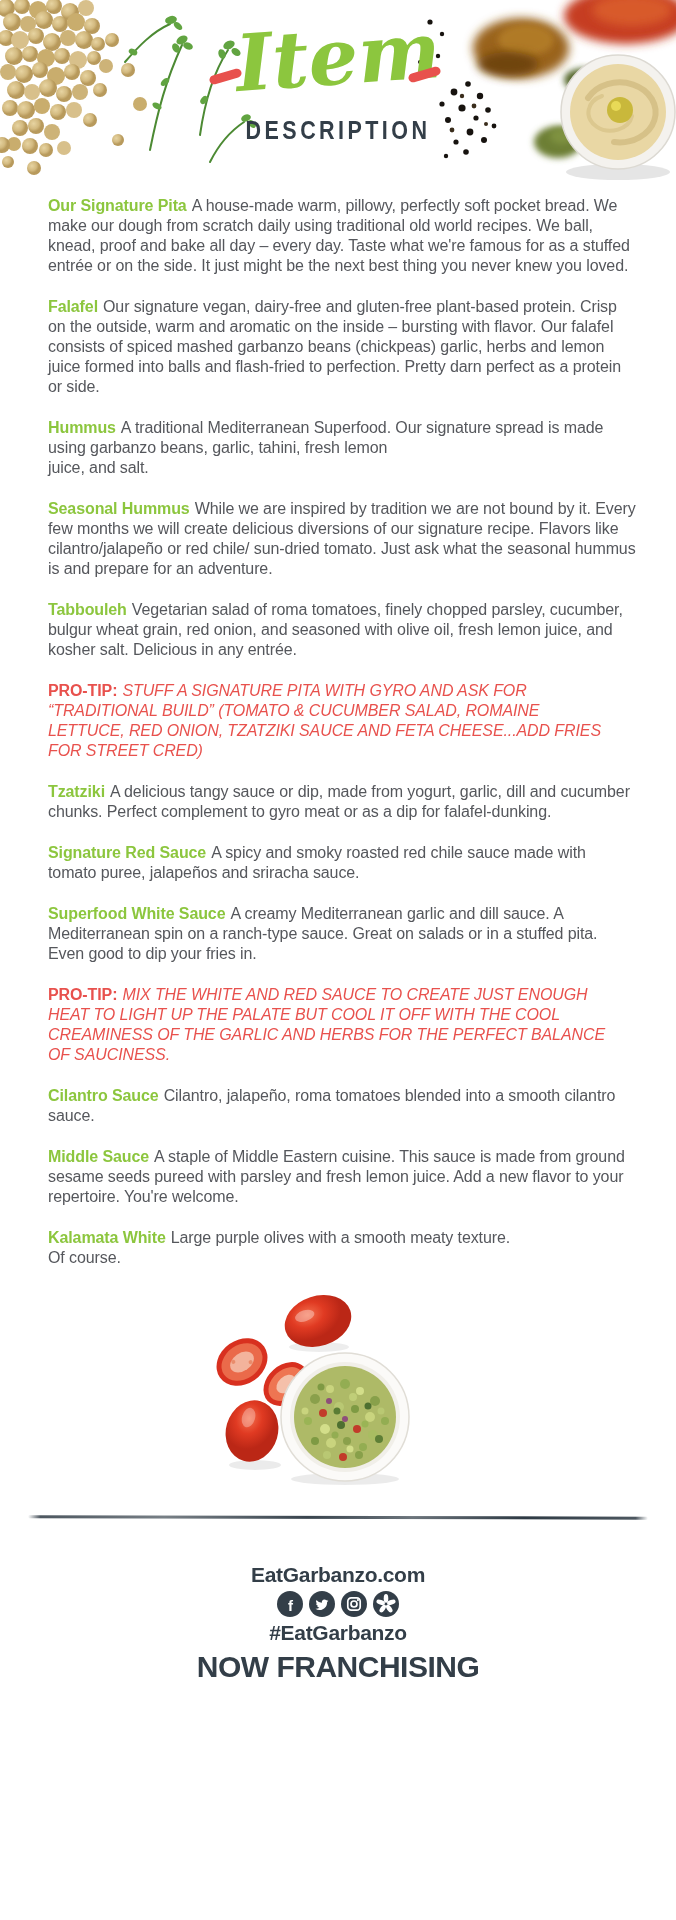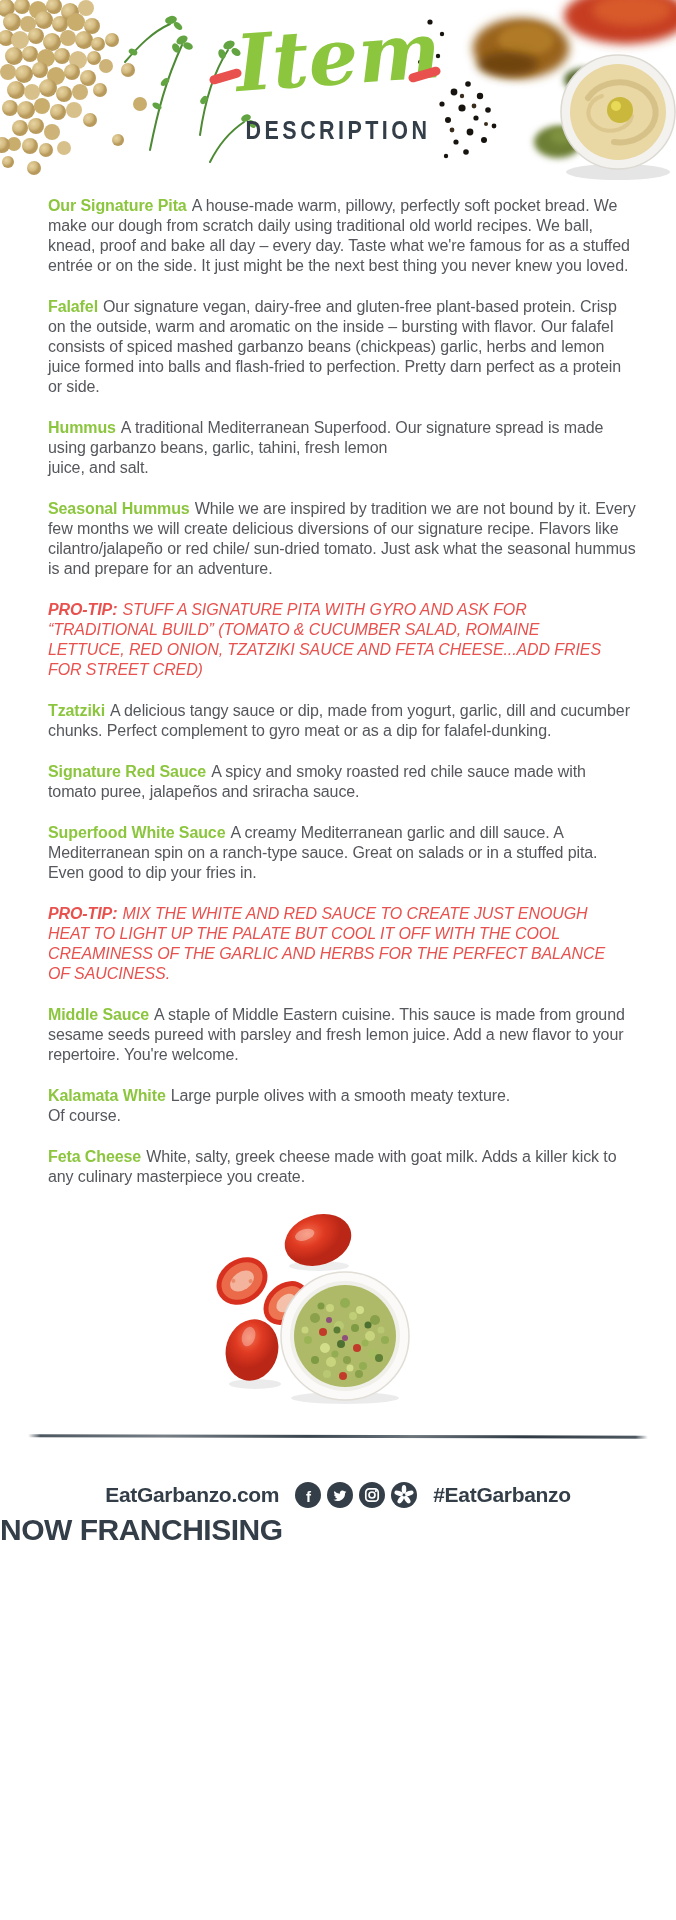--- a/index.html
+++ b/index.html
@@ -17,32 +17,32 @@
         font-size:25px;font-weight:600;letter-spacing:4px;color:var(--navy,#333E48);white-space:nowrap;}
   .dash{position:absolute;width:33px;height:9px;border-radius:5px;background:var(--red,#E8514D);}
   .dash-left{left:209px;top:72px;transform:rotate(-16deg);}
   .dash-right{left:408px;top:70px;transform:rotate(-16deg);}
   
   .content{padding:0 60px 0 48px;width:588px;box-sizing:content-box;}
   .para{margin:0 0 21px 0;font-size:16px;line-height:20px;color:var(--body,#55575C);letter-spacing:-0.1px;}
   .para .label{font-weight:700;color:var(--green,#8CC63E);margin-right:5px;}
   .para .desc{white-space:pre-line;}
   .para.protip{max-width:565px;}
-  .para.protip .label{color:var(--red,#E8514D);font-style:italic;}
+  .para.protip .label{color:var(--red,#E8514D);}
   .para.protip .desc{color:var(--red,#E8514D);font-style:italic;}
   
   .bottom-figure{display:block;margin:5px 0 0 195px;width:240px;height:196px;}
   .divider{margin:31px 28px 0 28px;height:3px;border-radius:2px;transform:rotate(.12deg);
         background:linear-gradient(90deg,rgba(46,58,68,0) 0%,rgba(46,58,68,.85) 2%,rgba(46,58,68,.65) 22%,
         rgba(46,58,68,.95) 45%,rgba(46,58,68,.7) 62%,rgba(46,58,68,1) 80%,rgba(46,58,68,.85) 98%,rgba(46,58,68,0) 100%);}
-  .footer-row{display:flex;justify-content:center;align-items:center;gap:16px;margin-top:44px;}
+  .footer-row{display:flex;justify-content:center;align-items:center;gap:4px;margin-top:44px;flex-direction:column;}
   .footer-text{font-size:21px;font-weight:700;color:var(--navy,#333E48);letter-spacing:-0.3px;}
   .social{display:flex;align-items:center;gap:6px;}
   .social-btn{display:inline-flex;width:26px;height:26px;cursor:pointer;}
-  .franchising{margin-top:5px;text-align:left;font-size:30px;font-weight:700;
+  .franchising{margin-top:5px;text-align:center;font-size:30px;font-weight:700;
         color:var(--navy,#333E48);letter-spacing:-0.5px;}
 </style>
 </head>
 <body>
 
 <div class="page">
 
   <div class="header">
 
     <svg class="deco deco-left" width="260" height="200" viewBox="0 0 260 200">
@@ -199,40 +199,41 @@
   <div class="content" id="items-list">
     <p class="para"><span class="label">Our Signature Pita</span><span class="desc">A house-made warm, pillowy, perfectly soft pocket bread. We make our dough from scratch daily using traditional old world recipes. We ball, knead, proof and bake all day – every day. Taste what we're famous for as a stuffed entrée or on the side. It just might be the next best thing you never knew you loved.</span></p>
 
     <p class="para"><span class="label">Falafel</span><span class="desc">Our signature vegan, dairy-free and gluten-free plant-based protein. Crisp on the outside, warm and aromatic on the inside – bursting with flavor. Our falafel consists of spiced mashed garbanzo beans (chickpeas) garlic, herbs and lemon juice formed into balls and flash-fried to perfection. Pretty darn perfect as a protein or side.</span></p>
 
     <p class="para"><span class="label">Hummus</span><span class="desc">A traditional Mediterranean Superfood. Our signature spread is made using garbanzo beans, garlic, tahini, fresh lemon
 juice, and salt.</span></p>
 
     <p class="para"><span class="label">Seasonal Hummus</span><span class="desc">While we are inspired by tradition we are not bound by it. Every few months we will create delicious diversions of our signature recipe. Flavors like cilantro/jalapeño or red chile/ sun-dried tomato. Just ask what the seasonal hummus is and prepare for an adventure.</span></p>
 
+    <p class="para"><span class="label">Tabbouleh</span><span class="desc">Vegetarian salad of roma tomatoes, finely chopped parsley, cucumber, bulgur wheat grain, red onion, and seasoned with olive oil, fresh lemon juice, and kosher salt. Delicious in any entrée.</span></p>
 
 
     <p class="para protip"><span class="label">PRO-TIP:</span><span class="desc">STUFF A SIGNATURE PITA WITH GYRO AND ASK FOR “TRADITIONAL BUILD” (TOMATO &amp; CUCUMBER SALAD, ROMAINE LETTUCE, RED ONION, TZATZIKI SAUCE AND FETA CHEESE...ADD FRIES FOR STREET CRED)</span></p>
 
     <p class="para"><span class="label">Tzatziki</span><span class="desc">A delicious tangy sauce or dip, made from yogurt, garlic, dill and cucumber chunks. Perfect complement to gyro meat or as a dip for falafel-dunking.</span></p>
 
     <p class="para"><span class="label">Signature Red Sauce</span><span class="desc">A spicy and smoky roasted red chile sauce made with tomato puree, jalapeños and sriracha sauce.</span></p>
 
     <p class="para"><span class="label">Superfood White Sauce</span><span class="desc">A creamy Mediterranean garlic and dill sauce. A Mediterranean spin on a ranch-type sauce. Great on salads or in a stuffed pita. Even good to dip your fries in.</span></p>
 
     <p class="para protip"><span class="label">PRO-TIP:</span><span class="desc">MIX THE WHITE AND RED SAUCE TO CREATE JUST ENOUGH HEAT TO LIGHT UP THE PALATE BUT COOL IT OFF WITH THE COOL CREAMINESS OF THE GARLIC AND HERBS FOR THE PERFECT BALANCE OF SAUCINESS.</span></p>
 
+    <p class="para"><span class="label">Cilantro Sauce</span><span class="desc">Cilantro, jalapeño, roma tomatoes blended into a smooth cilantro sauce.</span></p>
 
     <p class="para"><span class="label">Middle Sauce</span><span class="desc">A staple of Middle Eastern cuisine. This sauce is made from ground sesame seeds pureed with parsley and fresh lemon juice. Add a new flavor to your repertoire. You're welcome.</span></p>
 
 
     <p class="para"><span class="label">Kalamata White</span><span class="desc">Large purple olives with a smooth meaty texture.
 Of course.</span></p>
 
-    <p class="para"><span class="label">Feta Cheese</span><span class="desc">White, salty, greek cheese made with goat milk. Adds a killer kick to any culinary masterpiece you create.</span></p>
   </div>
 
   <svg class="bottom-figure" viewBox="0 0 240 196">
     <defs>
       <radialGradient id="tom" cx="38%" cy="32%">
         <stop offset="0%" stop-color="#f4714f"></stop>
           <stop offset="50%" stop-color="#e03a22"></stop>
           <stop offset="100%" stop-color="#bb2716"></stop>
       </radialGradient>
     </defs>

